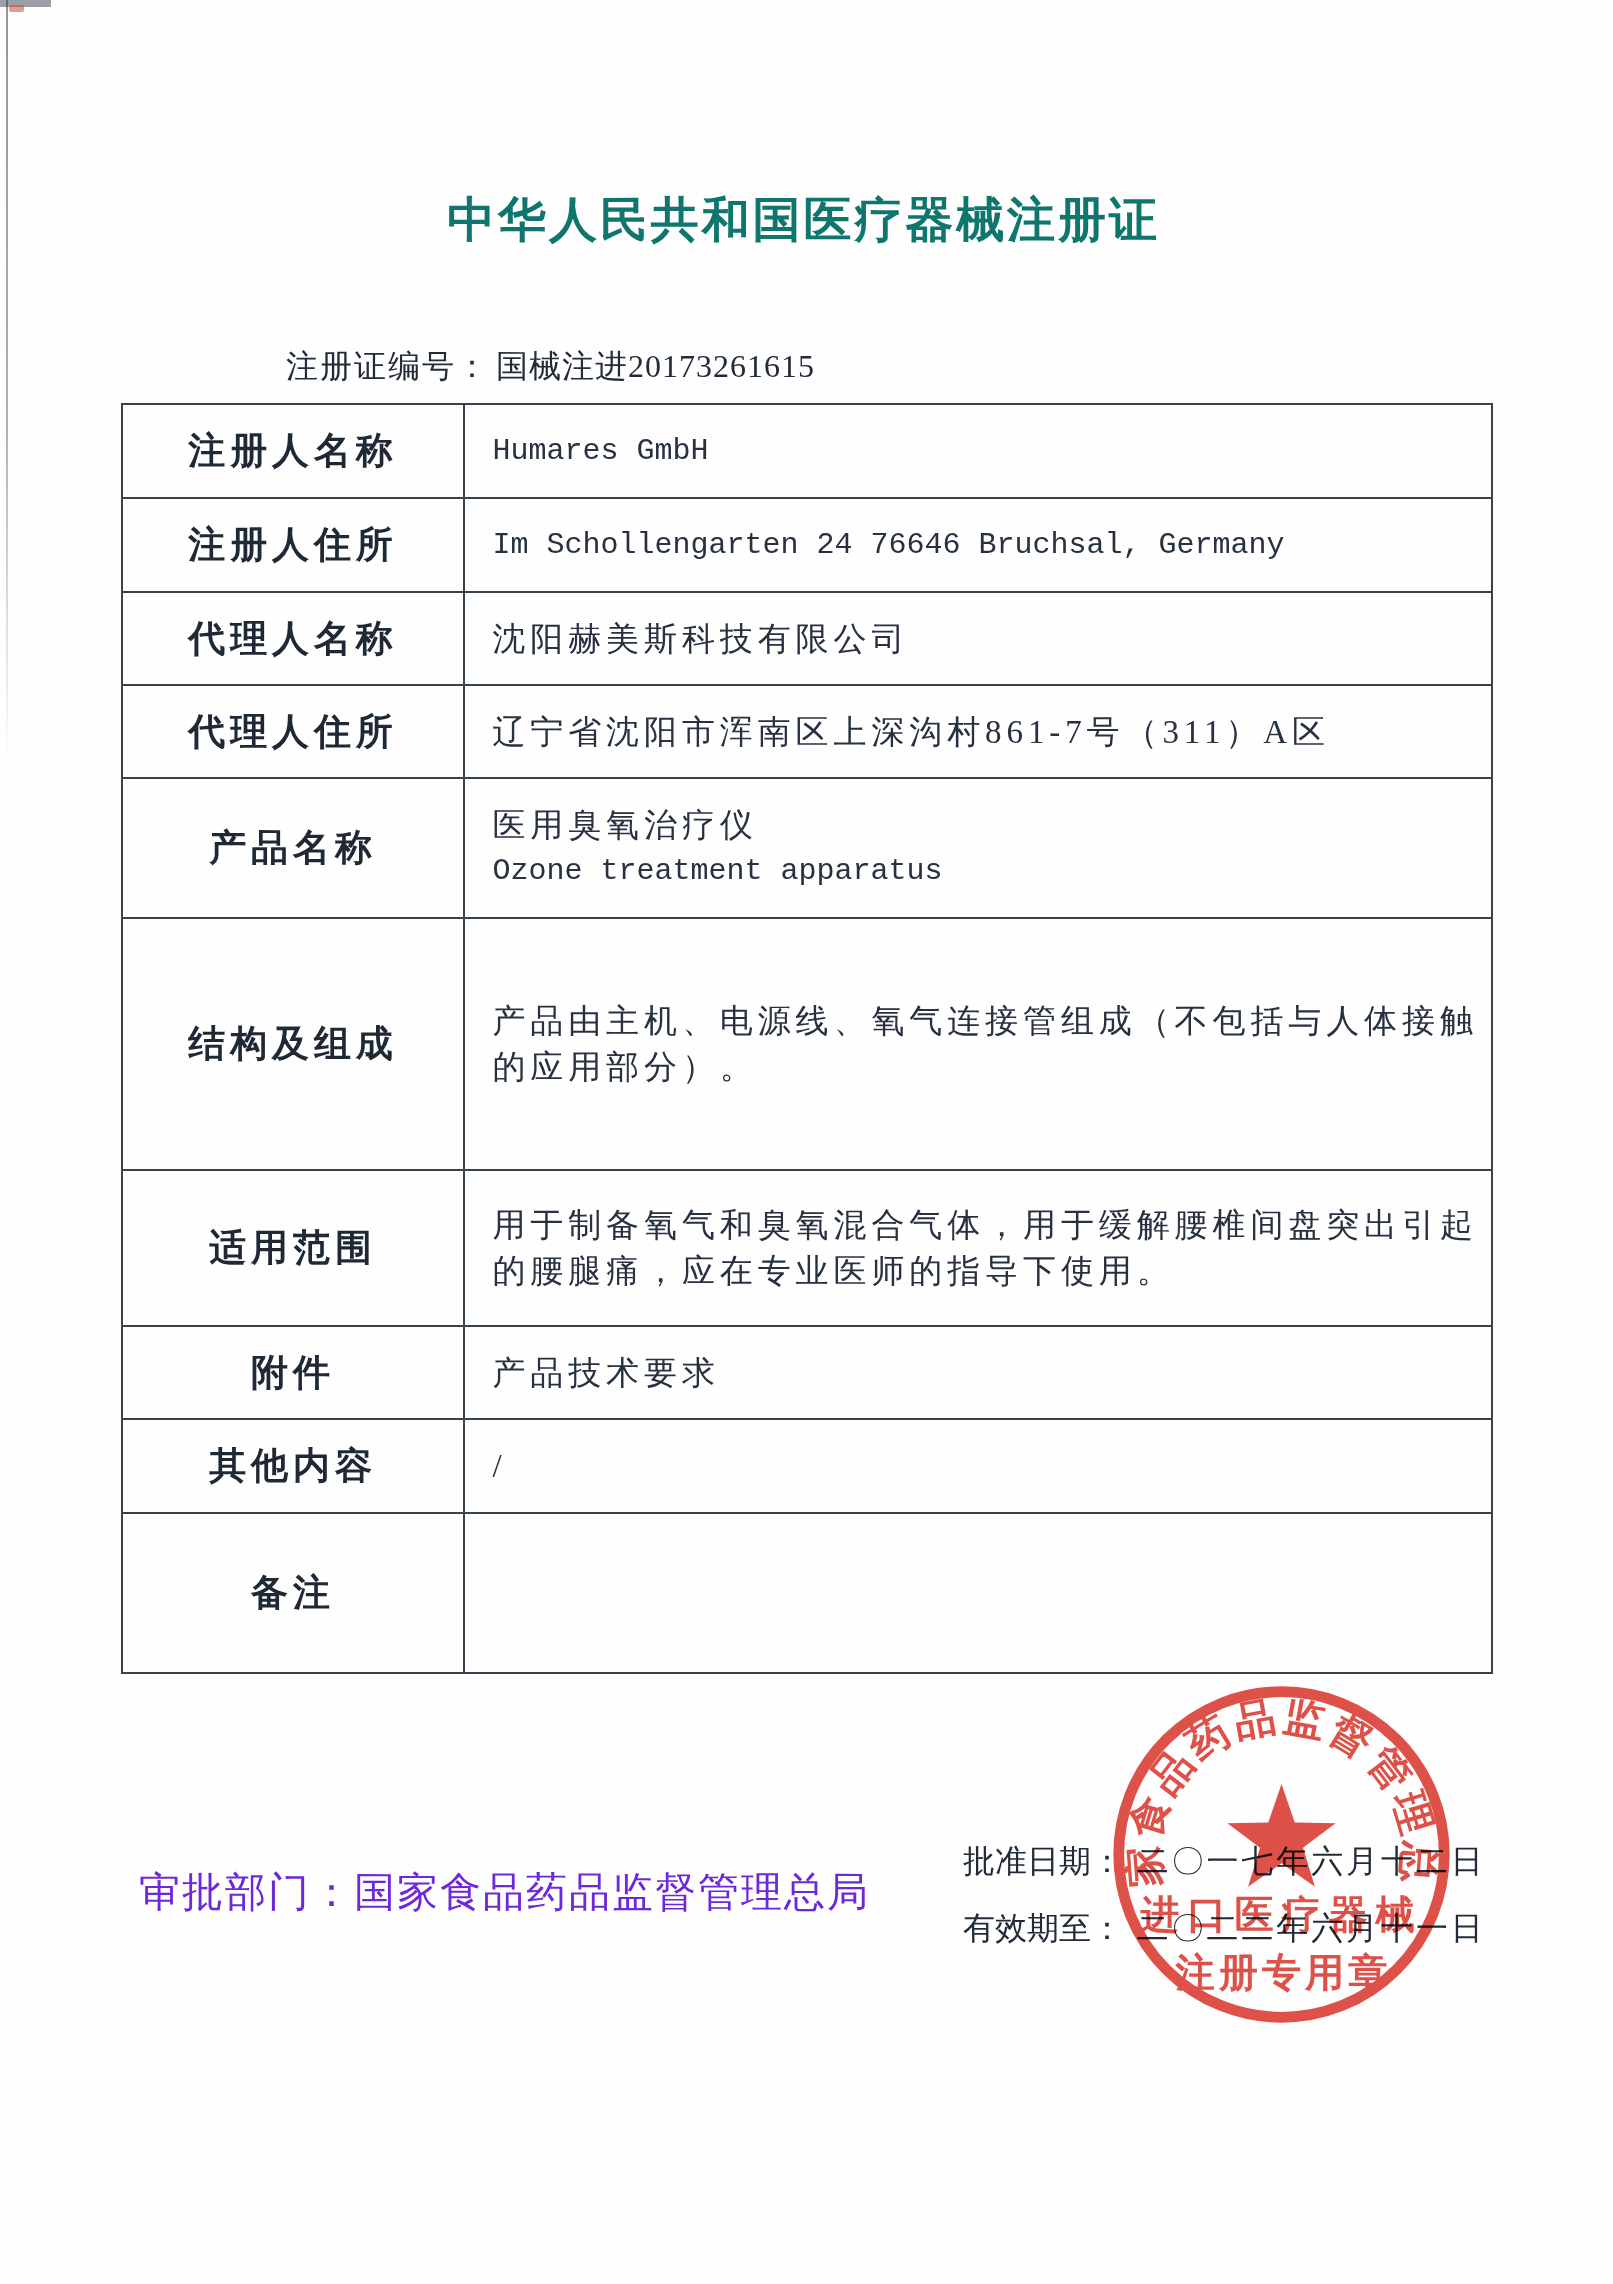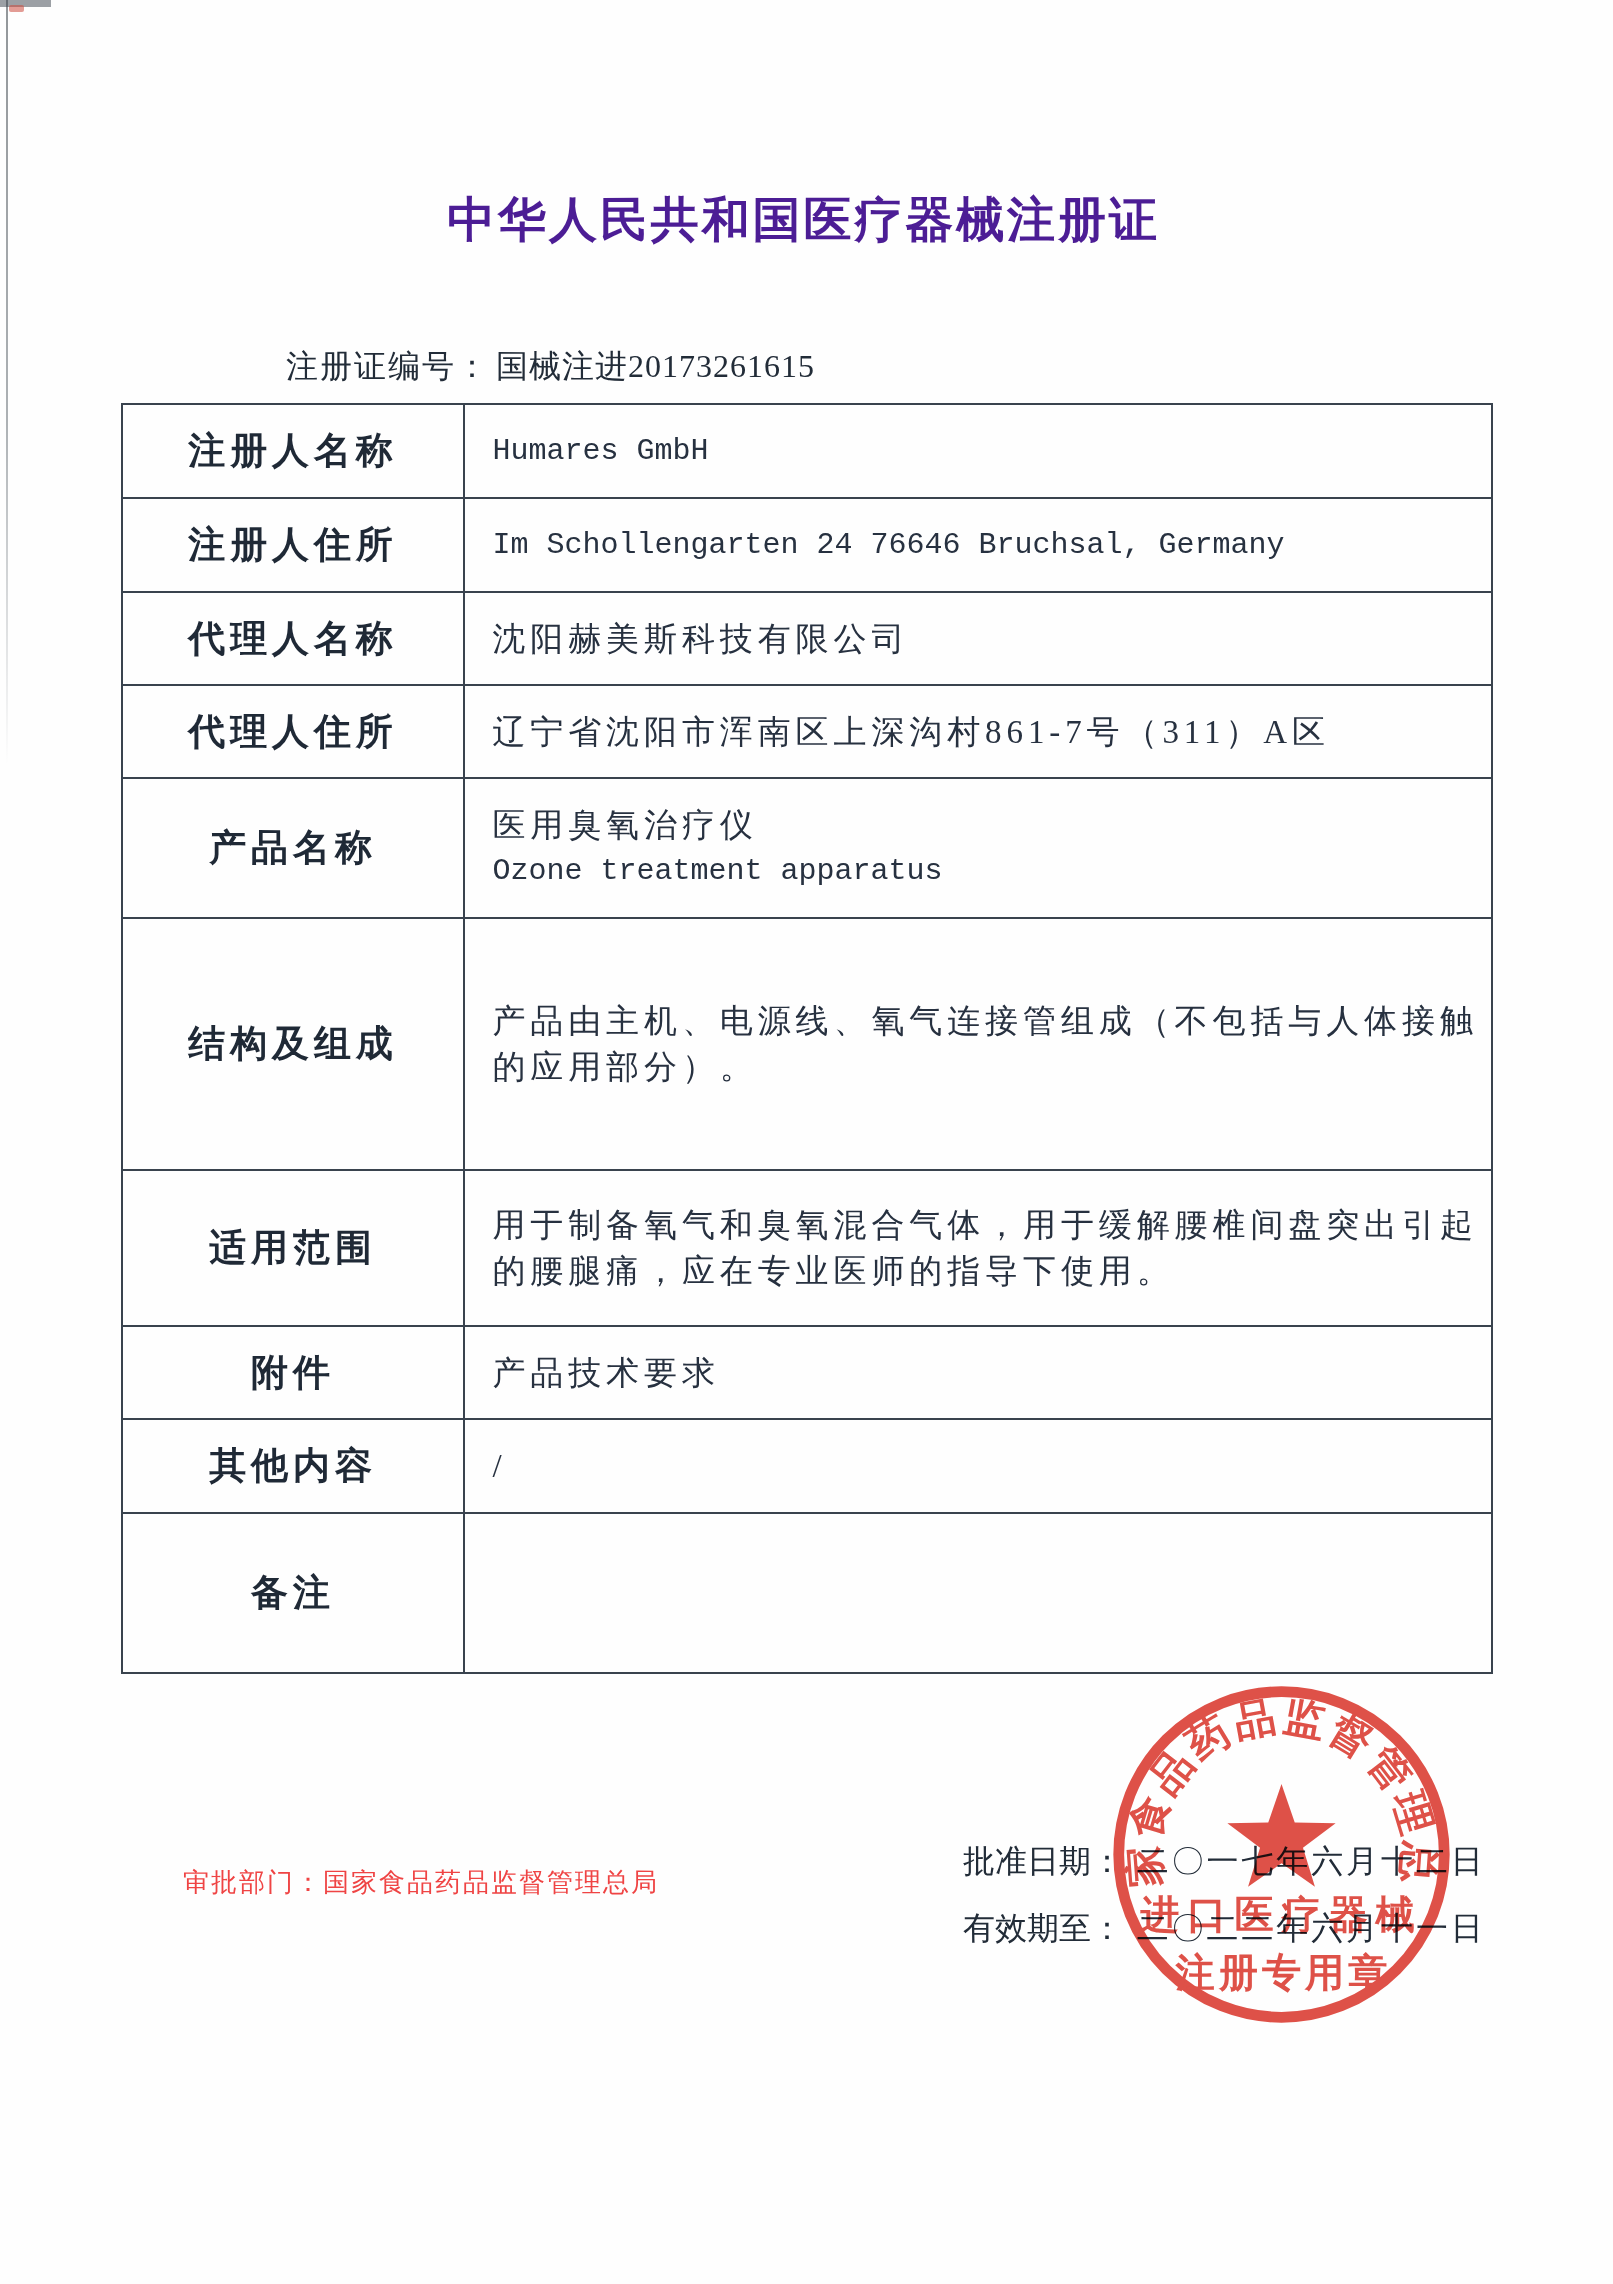--- a/index.html
+++ b/index.html
@@ -13,21 +13,21 @@
   }
   
   .edge-line{position:absolute;left:5.9px;top:0;width:2px;height:765px;
     background:linear-gradient(#3a4248 0%,#6a7278 55%,rgba(255,255,255,0) 100%);opacity:.55;}
   .corner-dash{position:absolute;left:0;top:0;width:51px;height:6.9px;background:#39424b;opacity:.5;}
   .red-speck{position:absolute;left:8.8px;top:4.9px;width:15.7px;height:6.9px;background:#cc4a3e;opacity:.55;border-radius:2px;}
   
   .title{
     position:absolute;top:188px;left:0;width:1607px;
     text-align:center;font-size:48px;font-weight:bold;
-    letter-spacing:2.9px;color:#4c1d95;margin:0;
+    letter-spacing:2.9px;color:#0f766e;margin:0;
   }
   .certno{
     position:absolute;left:286px;top:345px;
     font-size:32px;letter-spacing:2px;color:#222c38;white-space:nowrap;
   }
   .certno .num{letter-spacing:1px;padding-left:5.9px;}
   
   table.cert{
     position:absolute;left:121px;top:403px;
     width:1372px;border-collapse:collapse;table-layout:fixed;
@@ -51,21 +51,21 @@
     font-family:"Liberation Mono","DejaVu Sans Mono",monospace;
     font-size:30px;letter-spacing:0;
   }
   tr.r0 td{height:90px;} tr.r1 td{height:90px;} tr.r2 td{height:86px;}
   tr.r3 td{height:89px;} tr.r4 td{height:89px;} tr.r5 td{height:136px;}
   tr.r6 td{height:87px;} tr.r7 td{height:248px;} tr.r8 td{height:152px;}
   tr.r9 td{height:89px;} tr.r10 td{height:90px;} tr.r11 td{height:156px;}
   
   .dept-line{
     position:absolute;left:139px;top:1865px;
-    font-size:26px;letter-spacing:2px;color:#ef4444;white-space:nowrap;margin-left:44px;
+    font-size:41px;letter-spacing:2px;color:#6d28d9;white-space:nowrap;
   }
   .date-line{
     position:absolute;left:963px;
     font-size:32px;color:#222c38;white-space:nowrap;
   }
   .date-line .dval{letter-spacing:2.9px;padding-left:13.7px;}
   .date-approval{top:1840px;}
   .date-valid{top:1907px;}
   
   .stamp{

